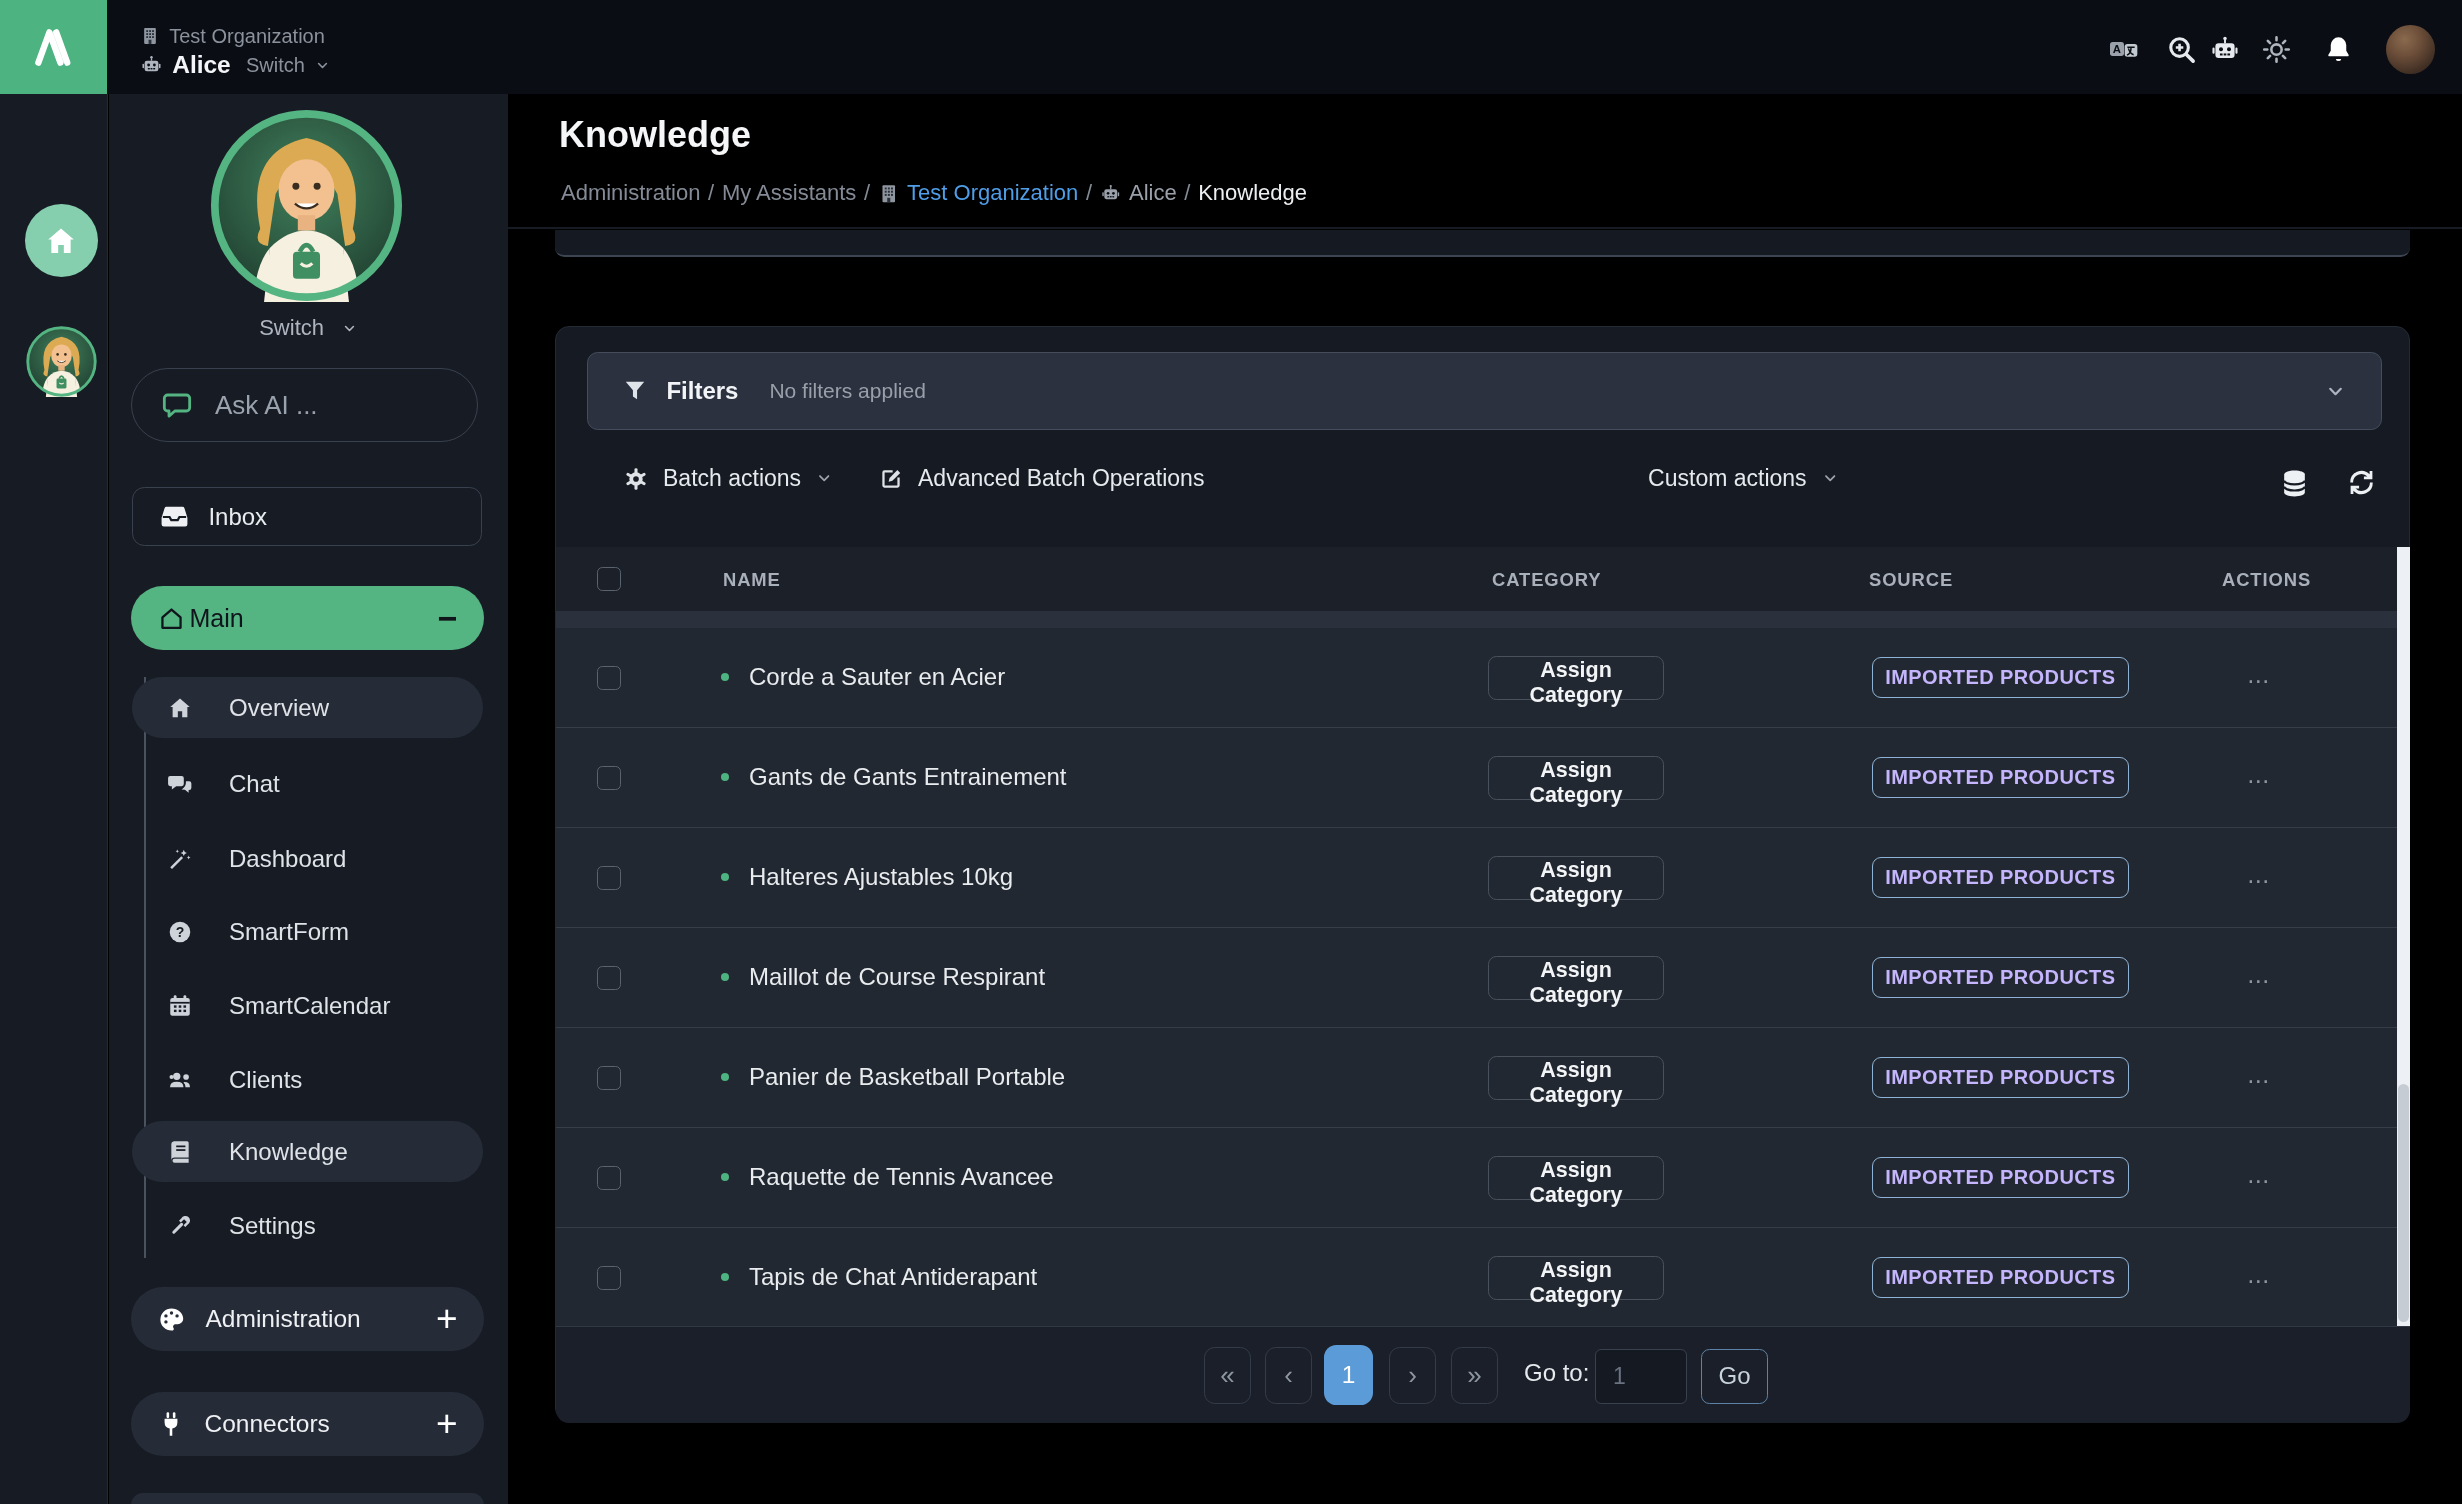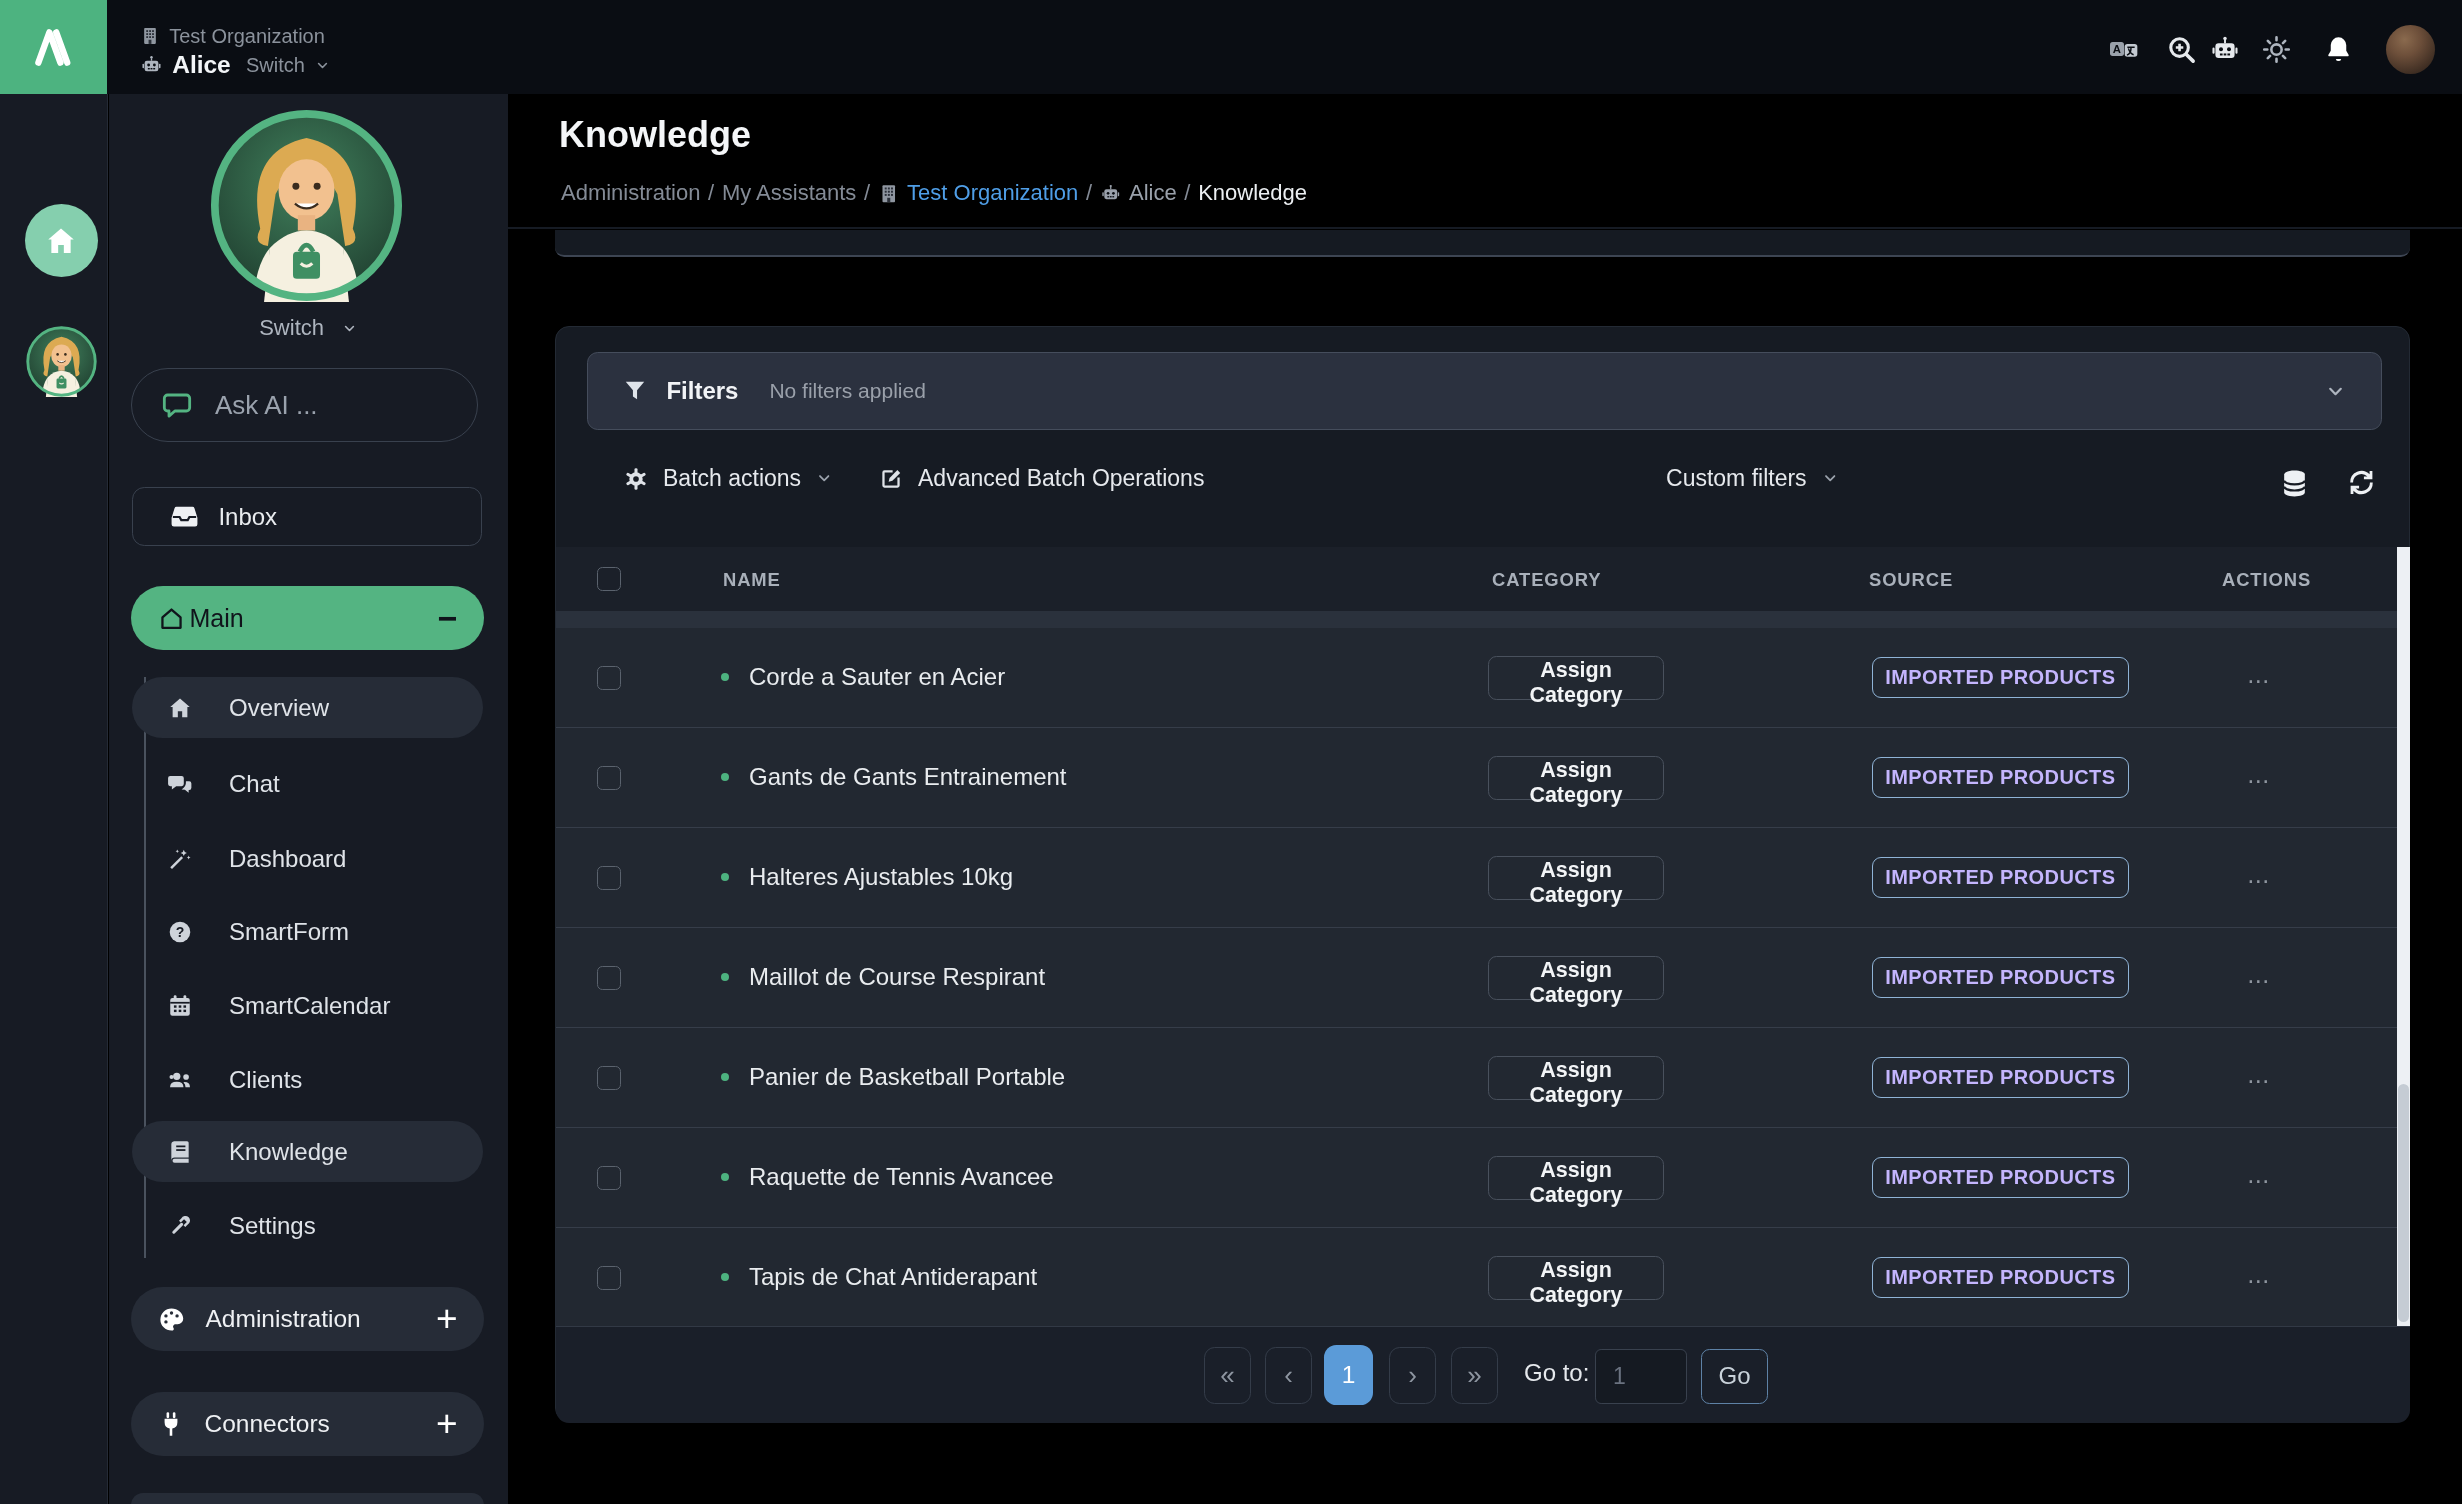--- a/index.html
+++ b/index.html
@@ -21,21 +21,21 @@
   #rail{left:0;top:94px;width:107px;height:1411px;background:#171b24;border-right:1.5px solid #252b36;}
   #rail-home{left:24.5px;top:110px;width:73px;height:73px;border-radius:50%;background:#85cfae;display:flex;align-items:center;justify-content:center;color:#fff;cursor:pointer;}
   #rail-avatar{left:26px;top:232px;width:71px;height:71px;cursor:pointer;}
   
   #sidebar{left:109px;top:94px;width:399px;height:1411px;background:#171b24;}
   #sb-avatar{left:101px;top:15.3px;width:193px;height:193px;cursor:pointer;}
   #sb-switch{left:0;top:221px;width:399px;text-align:center;color:#aeb5bf;font-size:22px;cursor:pointer;}
   #ask-ai{left:22px;top:274px;width:347px;height:74px;border:1.5px solid #39414e;border-radius:37px;display:flex;align-items:center;gap:20px;padding-left:29px;box-sizing:border-box;cursor:text;}
   #ask-ai input{background:transparent;border:none;outline:none;color:#cdd2d9;font-size:26px;width:230px;font-family:inherit;}
   #ask-ai input::placeholder{color:#9aa2ad;}
-  #inbox-btn{left:23px;top:393px;width:350px;height:59px;border:1.5px solid #39414e;border-radius:12.3px;display:flex;align-items:center;gap:18.4px;padding-left:36px;box-sizing:border-box;cursor:pointer;}
+  #inbox-btn{left:23px;top:393px;width:350px;height:59px;border:1.5px solid #39414e;border-radius:12.3px;display:flex;align-items:center;gap:18.4px;padding-left:26px;box-sizing:border-box;cursor:pointer;}
   #inbox-btn .lbl{color:#e9ecef;font-size:24px;font-weight:500;}
   #main-btn{left:21.5px;top:492px;width:353px;height:64px;background:#54b482;border-radius:32px;display:flex;align-items:center;padding:0 26px;box-sizing:border-box;color:#10141b;cursor:pointer;}
   #main-btn .lbl{font-size:25px;font-weight:500;margin-left:4px;}
   #main-btn .minus{margin-left:auto;font-size:34px;font-weight:700;line-height:0;}
   #menu-line{left:35px;top:583px;width:2.3px;height:581px;background:#4a525e;}
   .mitem{left:23px;width:351px;height:61px;display:flex;align-items:center;gap:36px;padding-left:35px;box-sizing:border-box;color:#ced3da;cursor:pointer;}
   .mitem.hl{background:#262c37;border-radius:31px;}
   .mitem .lbl{font-size:24px;color:#dfe3e8;}
   .gpill{left:21.5px;width:353px;height:64px;background:#262c37;border-radius:32px;display:flex;align-items:center;padding:0 26px;box-sizing:border-box;color:#eef0f3;cursor:pointer;}
   .gpill .lbl{font-size:24.5px;margin-left:20px;}
@@ -524,21 +524,21 @@
       </div>
       <div id="advanced" class="tool abs">
         <span style="color:#dfe3e8">
             <svg width="26" height="26" viewBox="0 0 34 34">
               <use href="#sym-editsq"></use>
             </svg>
           </span>
         <span>Advanced Batch Operations</span>
       </div>
       <div id="customcols" class="tool abs">
-        <span>Custom filters</span>
+        <span>Custom actions</span>
         <span style="color:#9aa1ab">
             <svg width="18.4" height="18.4" viewBox="0 0 24 24">
               <use href="#sym-chevdown"></use>
             </svg>
           </span>
       </div>
       <div id="dbicon" class="abs">
           <svg width="31" height="31" viewBox="0 0 40 40">
             <use href="#sym-db"></use>
           </svg>

